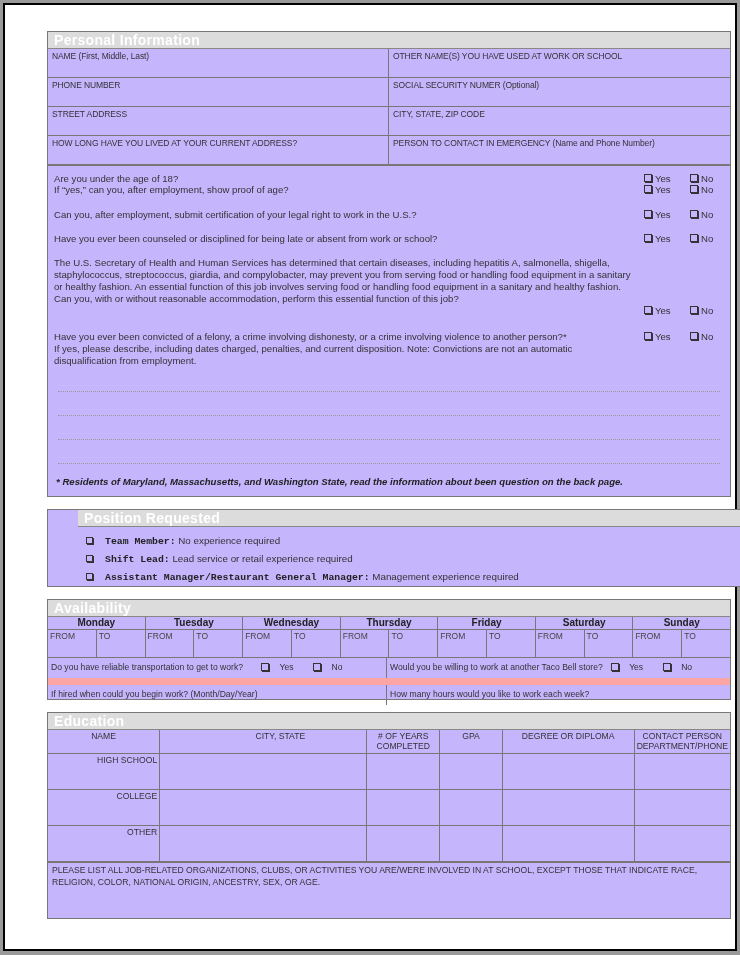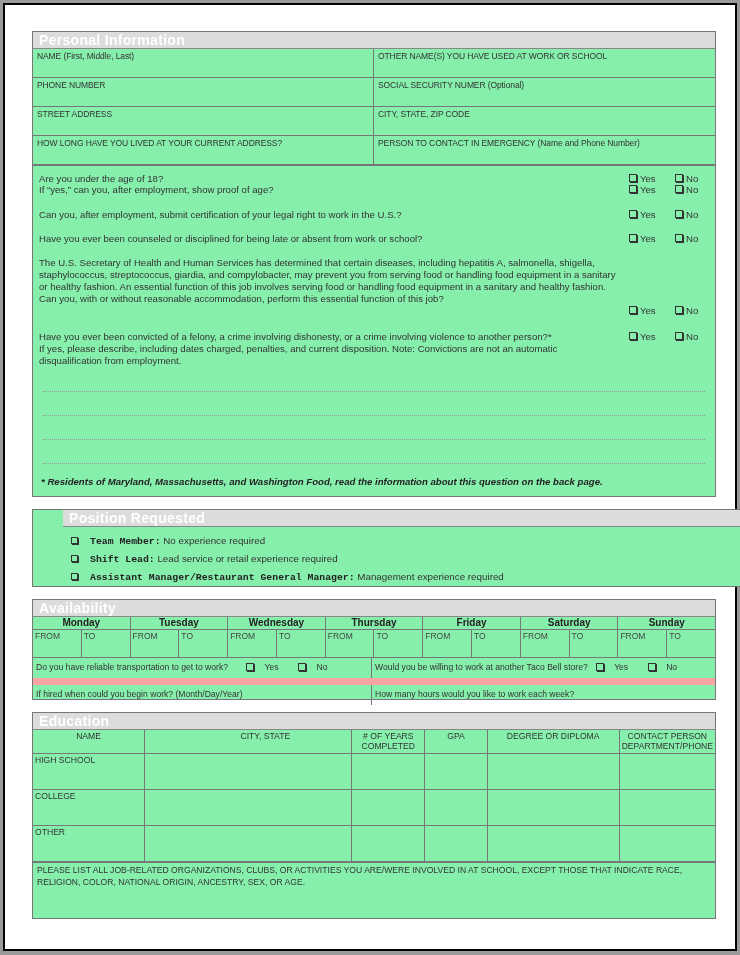--- a/index.html
+++ b/index.html
@@ -6,22 +6,22 @@
   body {
     width: 740px; height: 955px; background: #9a9a9a;
     font-family: "Liberation Sans", sans-serif; color: #222;
     position: relative; overflow: hidden;
   }
   .frame {
     position: absolute; left: 3px; top: 3px; width: 730px; height: 944px;
     border: 2px solid #000; background: #fff;
   }
   .section {
-    position: absolute; left: 32px; width: 682px;
-    border: 1px solid #777; background: #86efac;
+    position: absolute; left: 47px; width: 682px;
+    border: 1px solid #777; background: #c4b5fd;
   }
   .sec-head {
     height: 16px; background: #dcdcdc; border-bottom: 1px solid #888;
     color: #fff; font-weight: bold; font-size: 14px; line-height: 17px;
     padding-left: 6px; letter-spacing: 0.3px; overflow: hidden;
   }
   .lbl { font-size: 8.5px; color: #333; letter-spacing: -0.1px; }
   
   .pi-row { display: flex; border-bottom: 1px solid #777; height: 28px; }
   .pi-row:last-child { border-bottom: none; }
@@ -57,21 +57,21 @@
   .avail-q .r { flex: 1; padding: 4px 3px; box-sizing: border-box; }
   .avail-q .ynx { margin-left: 16px; }
   .avail-q .ynx span { margin-right: 10px; }
   
   table.edu { border-collapse: collapse; width: 100%; }
   table.edu th, table.edu td { border: 1px solid #777; font-size: 8.6px; font-weight: normal; color: #333; vertical-align: top; padding: 1px 2px; margin-top: 36px; }
   table.edu tr:first-child th { border-top: none; }
   table.edu th:first-child, table.edu td:first-child { border-left: none; }
   table.edu th:last-child, table.edu td:last-child { border-right: none; }
   table.edu th { text-align: center; height: 21px; line-height: 10px; }
-  table.edu td { height: 33px; text-align: left; }
+  table.edu td { height: 33px; text-align: right; }
   .edu-note { border-top: 1px solid #777; font-size: 8.6px; line-height: 12px; padding: 1px 4px; height: 54px; color: #333; }
 </style>
 </head>
 <body>
 
 <div class="frame"></div>
 
 <div class="section" style="top:31px; height:464px;">
   <div class="sec-head">Personal Information</div>
   <div class="pi-row">
@@ -126,21 +126,21 @@
       <div class="txt" style="width:595px;">Have you ever been convicted of a felony, a crime involving dishonesty, or a crime involving violence to another person?*</div>
       <div class="txt">If yes, please describe, including dates charged, penalties, and current disposition. Note: Convictions are not an automatic disqualification from employment.</div>
       <div class="yn" style="top:0;">
         <span class="y"><span class="cb"></span><span>Yes</span></span><span><span class="cb"></span><span>No</span></span>
       </div>
     </div>
     <div class="ruled" style="top:225px;"></div>
     <div class="ruled" style="top:249px;"></div>
     <div class="ruled" style="top:273px;"></div>
     <div class="ruled" style="top:297px;"></div>
-    <div class="footnote" style="top:310px;">* Residents of Maryland, Massachusetts, and Washington Food, read the information about this question on the back page.</div>
+    <div class="footnote" style="top:310px;">* Residents of Maryland, Massachusetts, and Washington State, read the information about been question on the back page.</div>
   </div>
 </div>
 
 <div class="section" style="top:509px; height:76px;padding-left:30px;">
   <div class="sec-head">Position Requested</div>
   <div style="padding-top:5px;">
     <div class="pos-item"><span class="cb"></span><b>Team Member:</b> <span>No experience required</span></div>
     <div class="pos-item"><span class="cb"></span><b>Shift Lead:</b> <span>Lead service or retail experience required</span></div>
     <div class="pos-item"><span class="cb"></span><b>Assistant Manager/Restaurant General Manager:</b> <span>Management experience required</span></div>
   </div>

